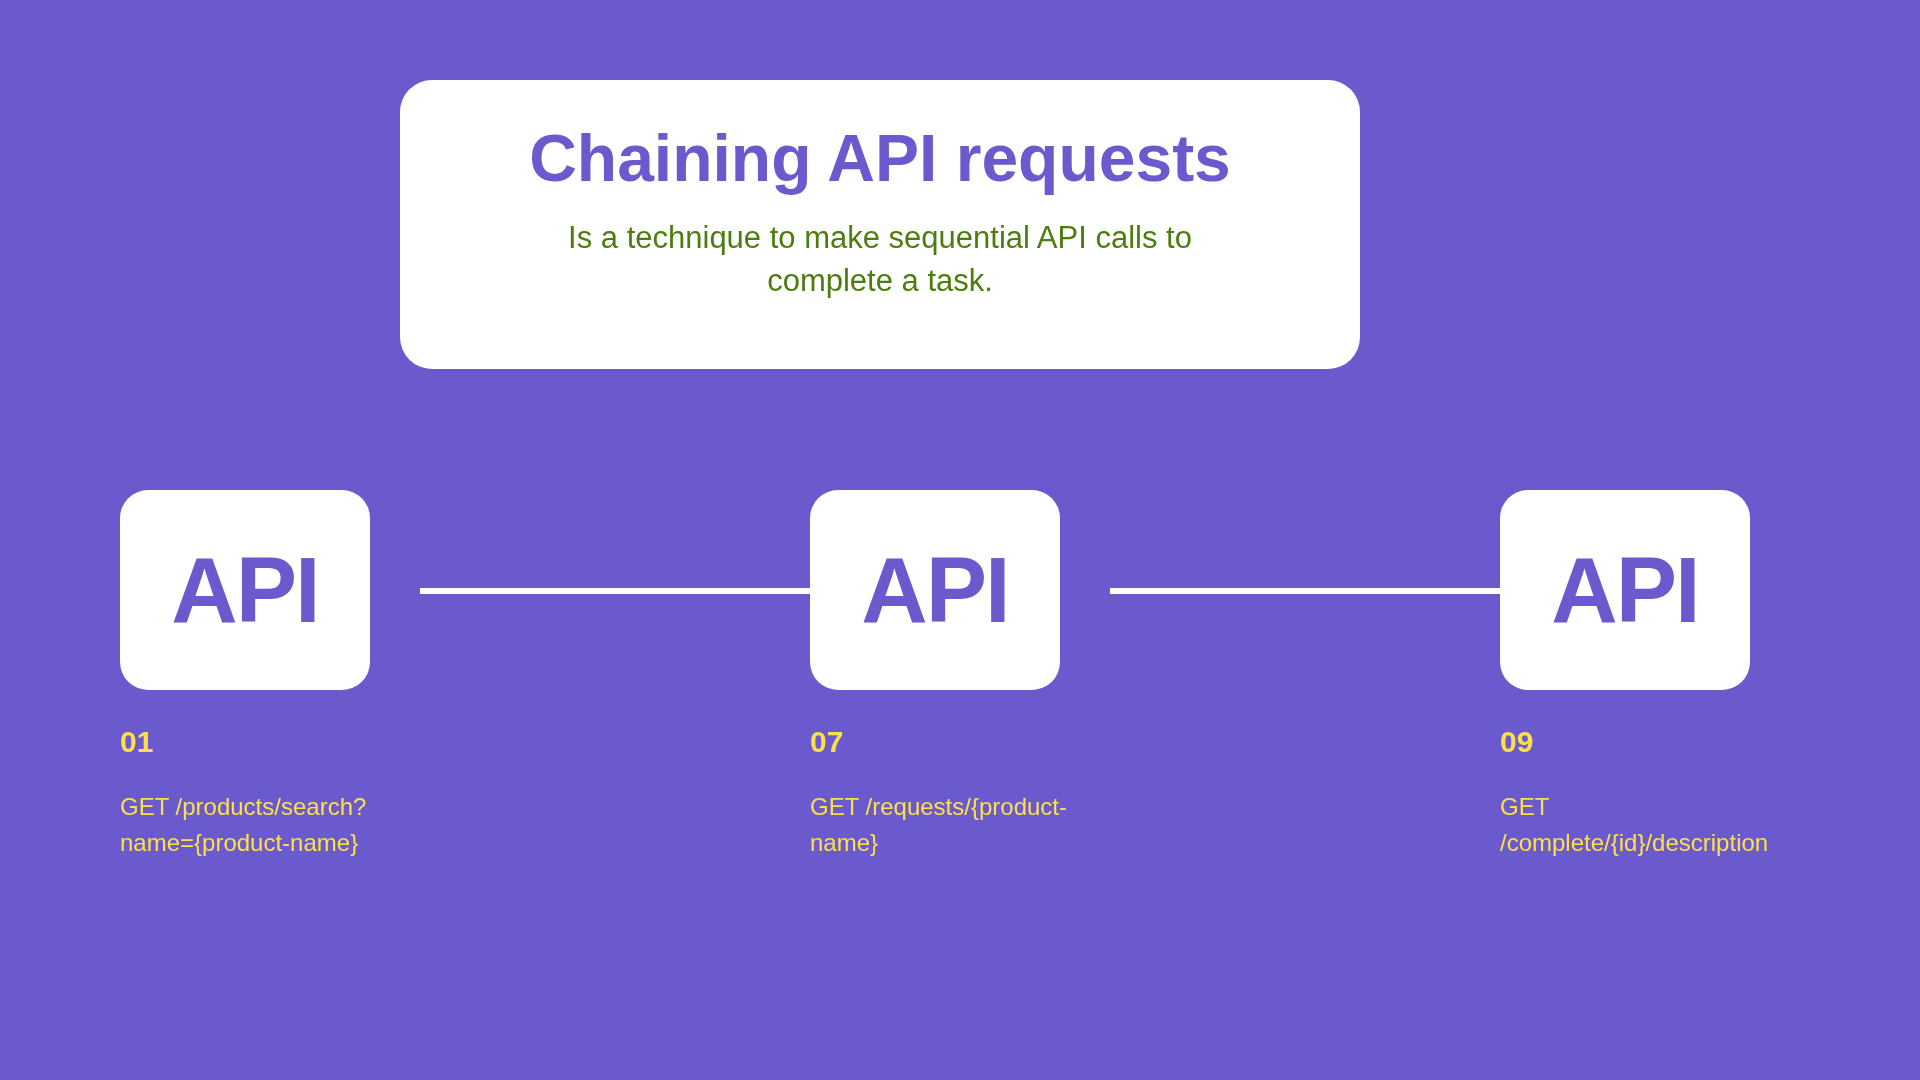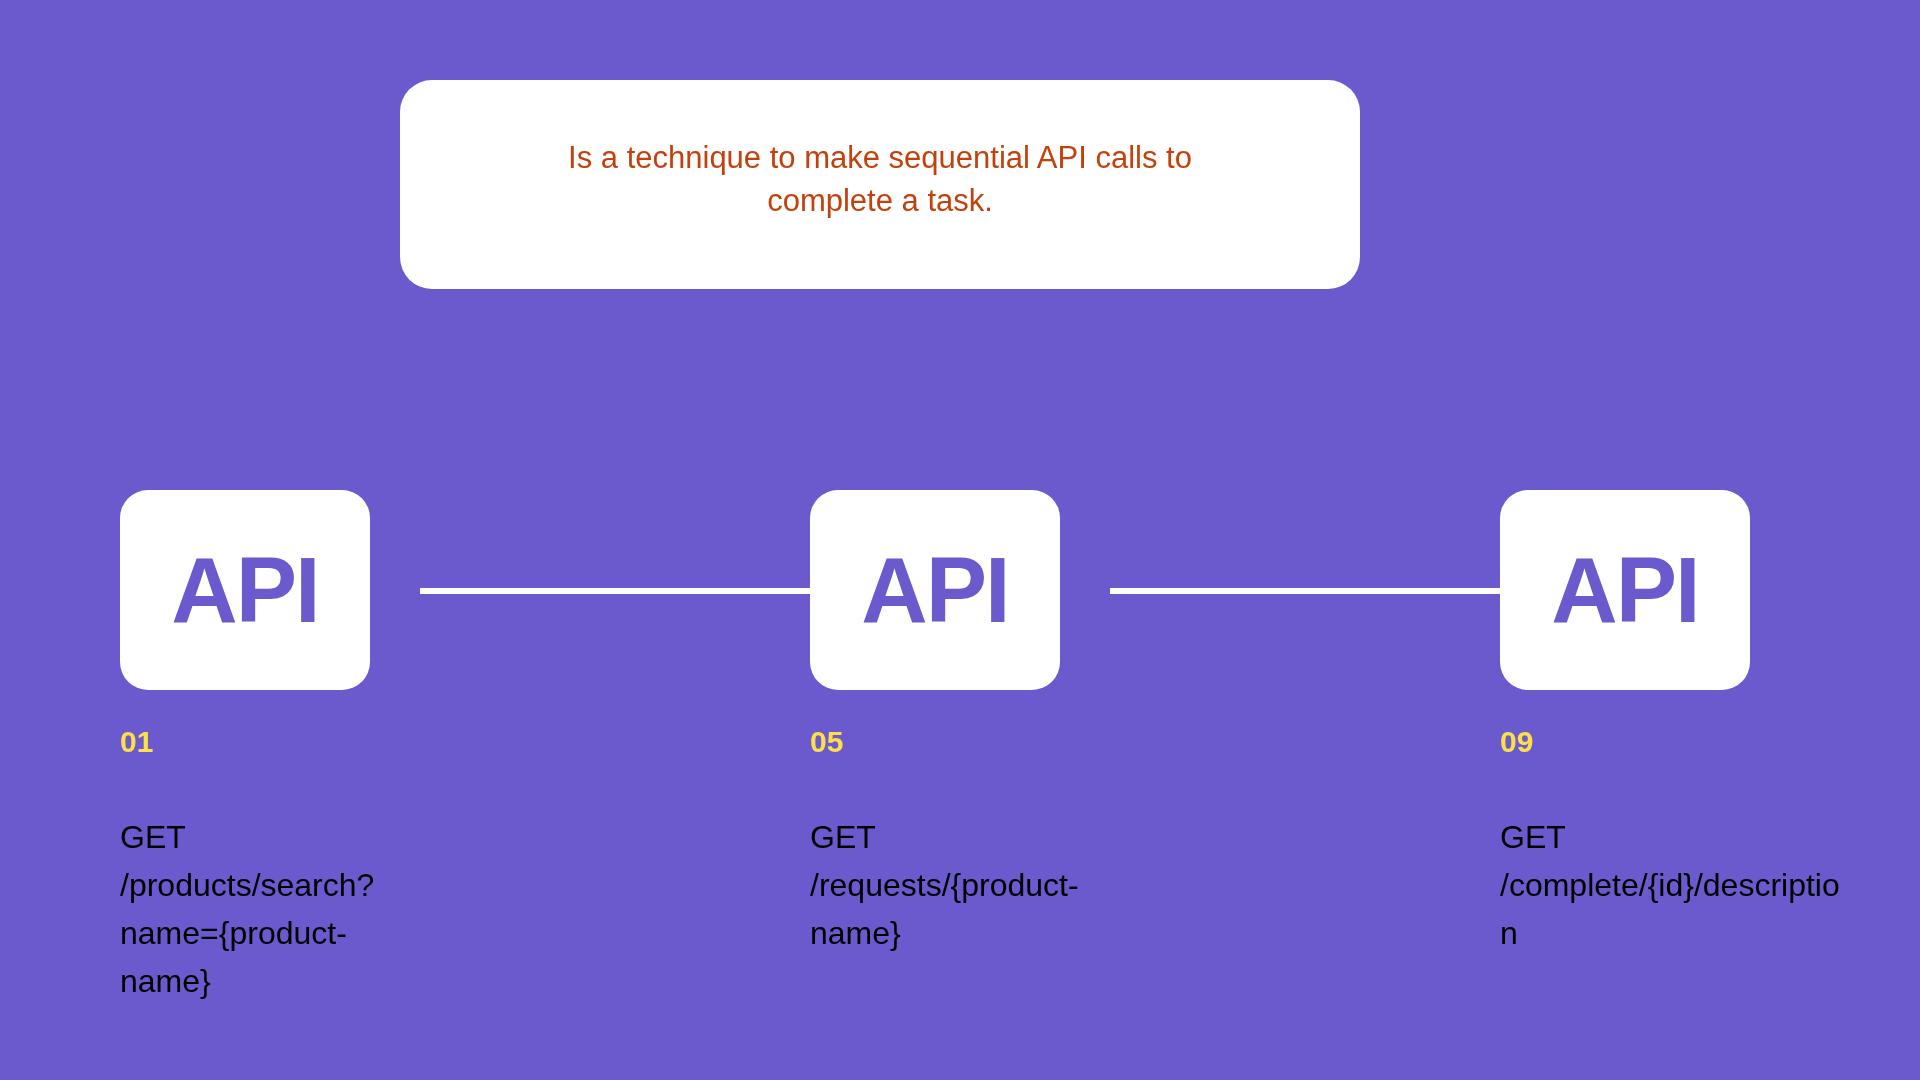--- a/index.html
+++ b/index.html
@@ -26,21 +26,21 @@
       text-align: center;
     }
     .title {
       font-size: 66px;
       font-weight: 800;
       color: #6A5ACD;
       margin-bottom: 20px;
     }
     .subtitle {
       font-size: 31px;
-      color: #c2410c;
+      color: #4d7c0f;
       line-height: 1.4;
       max-width: 700px;
       margin: 16px auto;
     }
     .chain-container {
       position: absolute;
       top: 490px;
       left: 120px;
       right: 120px;
       display: flex;
@@ -74,52 +74,52 @@
       margin-top: 98px;
     }
     .step-number {
       color: #fde047;
       font-size: 30px;
       font-weight: 700;
       margin-top: 35px;
       margin-bottom: 30px;
     }
     .endpoint {
-      color: #000000;
-      font-size: 32px;
+      color: #fde047;
+      font-size: 24px;
       line-height: 1.5;
       font-weight: 400;
       word-wrap: break-word;
       max-width: 340px;
-      margin-top: 24px;
     }
   </style>
 </head>
 <body>
 
 <div class="header-card">
+  <h1 class="title">Chaining API requests</h1>
   <p class="subtitle">Is a technique to make sequential API calls to complete a task.</p>
 </div>
 
 <div class="chain-container">
   <div class="api-column">
     <div class="api-box">
       <span class="api-label">API</span>
     </div>
     <div class="step-number">01</div>
     <div class="endpoint">GET /products/search?name={product-name}</div>
   </div>
 
   <div class="connector"></div>
 
   <div class="api-column">
     <div class="api-box">
       <span class="api-label">API</span>
     </div>
-    <div class="step-number">05</div>
+    <div class="step-number">07</div>
     <div class="endpoint">GET /requests/{product-name}</div>
   </div>
 
   <div class="connector"></div>
 
   <div class="api-column">
     <div class="api-box">
       <span class="api-label">API</span>
     </div>
     <div class="step-number">09</div>

